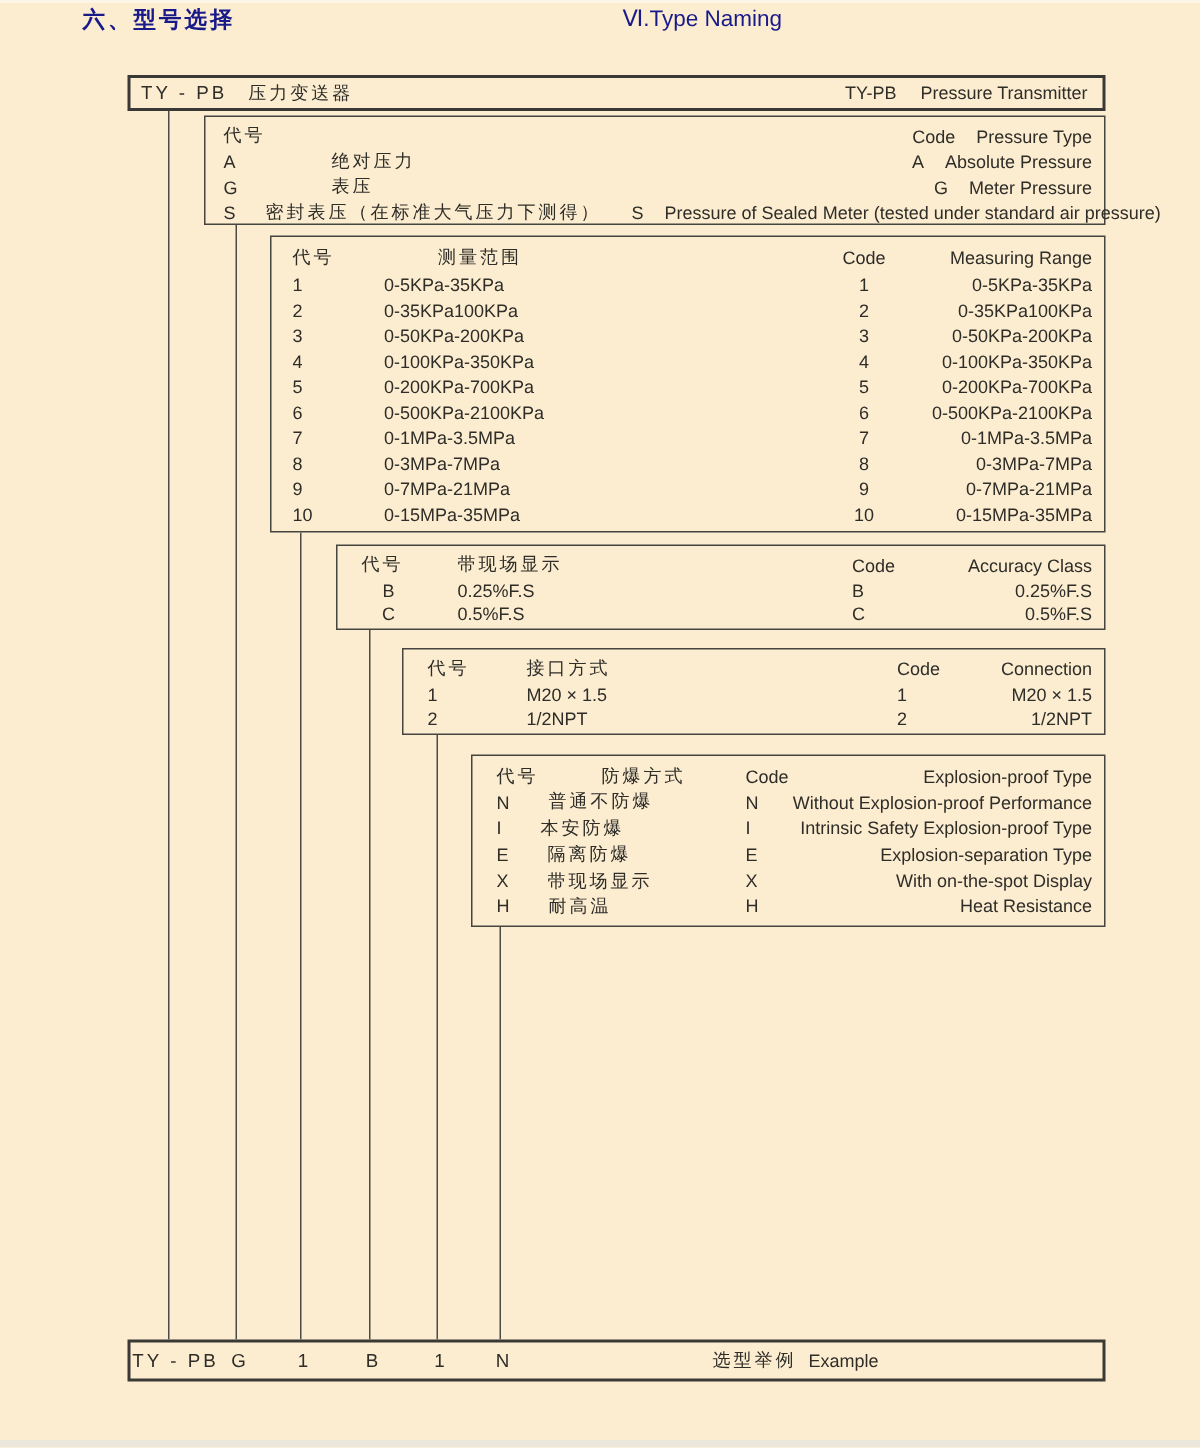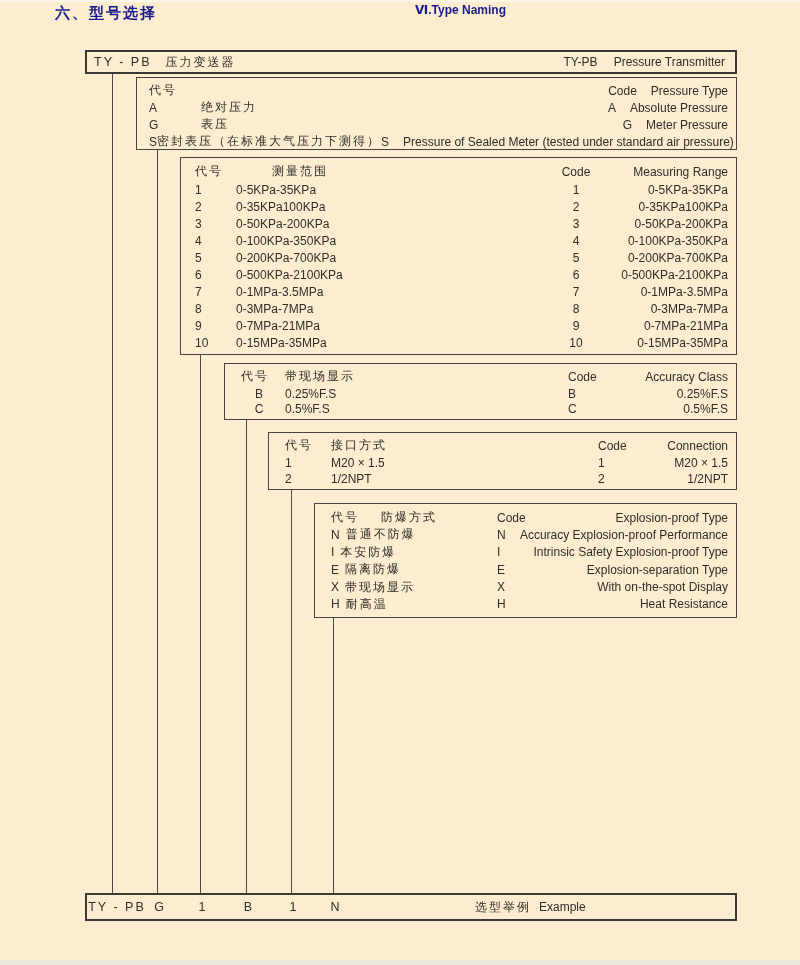--- a/index.html
+++ b/index.html
@@ -15,34 +15,34 @@
   .page-top-strip { position:absolute; left:0; top:0; width:800px; height:2px; background:#fdf6e8; }
   .page-bottom-strip { position:absolute; left:0; bottom:0; width:800px; height:5px; background:#ece7dc; }
 
   .title-cn {
     position:absolute; left:55px; top:4px;
     font-size:15px; font-weight:bold; color:#191a8a;
     letter-spacing:2px;
   }
   .title-en {
     position:absolute; left:415px; top:3px;
-    font-size:12px; font-weight:bold; color:#191a8a;
+    font-size:15px; font-weight:normal; color:#191a8a;
   }
 
   .box {
     position:absolute; box-sizing:border-box;
     border:1px solid #45443f;
     background:#fcedd1;
   }
   .box-heavy { border:2px solid #3a3935; }
 
   .vline { position:absolute; width:1px; background:#4a4a46; }
 
   
-  .row { display:flex; align-items:center; white-space:nowrap; }
+  .row { display:flex; align-items:center; white-space:nowrap;gap:20px; }
   .grow { flex:1; }
   .en { margin-left:auto; display:flex; align-items:flex-end; }
   .en .el { flex:1; text-align:right; }
   .cjk { letter-spacing:2px; }
 
   
   .box-top { left:85px; top:50px; width:652px; height:24px; padding:0 10px 0 7px; display:flex; align-items:center; }
   .box-top .model { letter-spacing:2px; font-size:12.5px; }
   .box-top .name  { margin-left:14px; letter-spacing:2px; }
   .box-top .en .ec { margin-right:16px; }
@@ -300,21 +300,21 @@
       <span class="en">
           <span class="ec">Code</span>
           <span class="el">Explosion-proof Type</span>
         </span>
     </div>
     <div class="row">
       <span class="c1n">N</span>
       <span class="cjk grow">普通不防爆</span>
       <span class="en">
           <span class="ec">N</span>
-          <span class="el">Accuracy Explosion-proof Performance</span>
+          <span class="el">Without Explosion-proof Performance</span>
         </span>
     </div>
     <div class="row">
       <span class="c1n">I</span>
       <span class="cjk grow">本安防爆</span>
       <span class="en">
           <span class="ec">I</span>
           <span class="el">Intrinsic Safety Explosion-proof Type</span>
         </span>
     </div>

